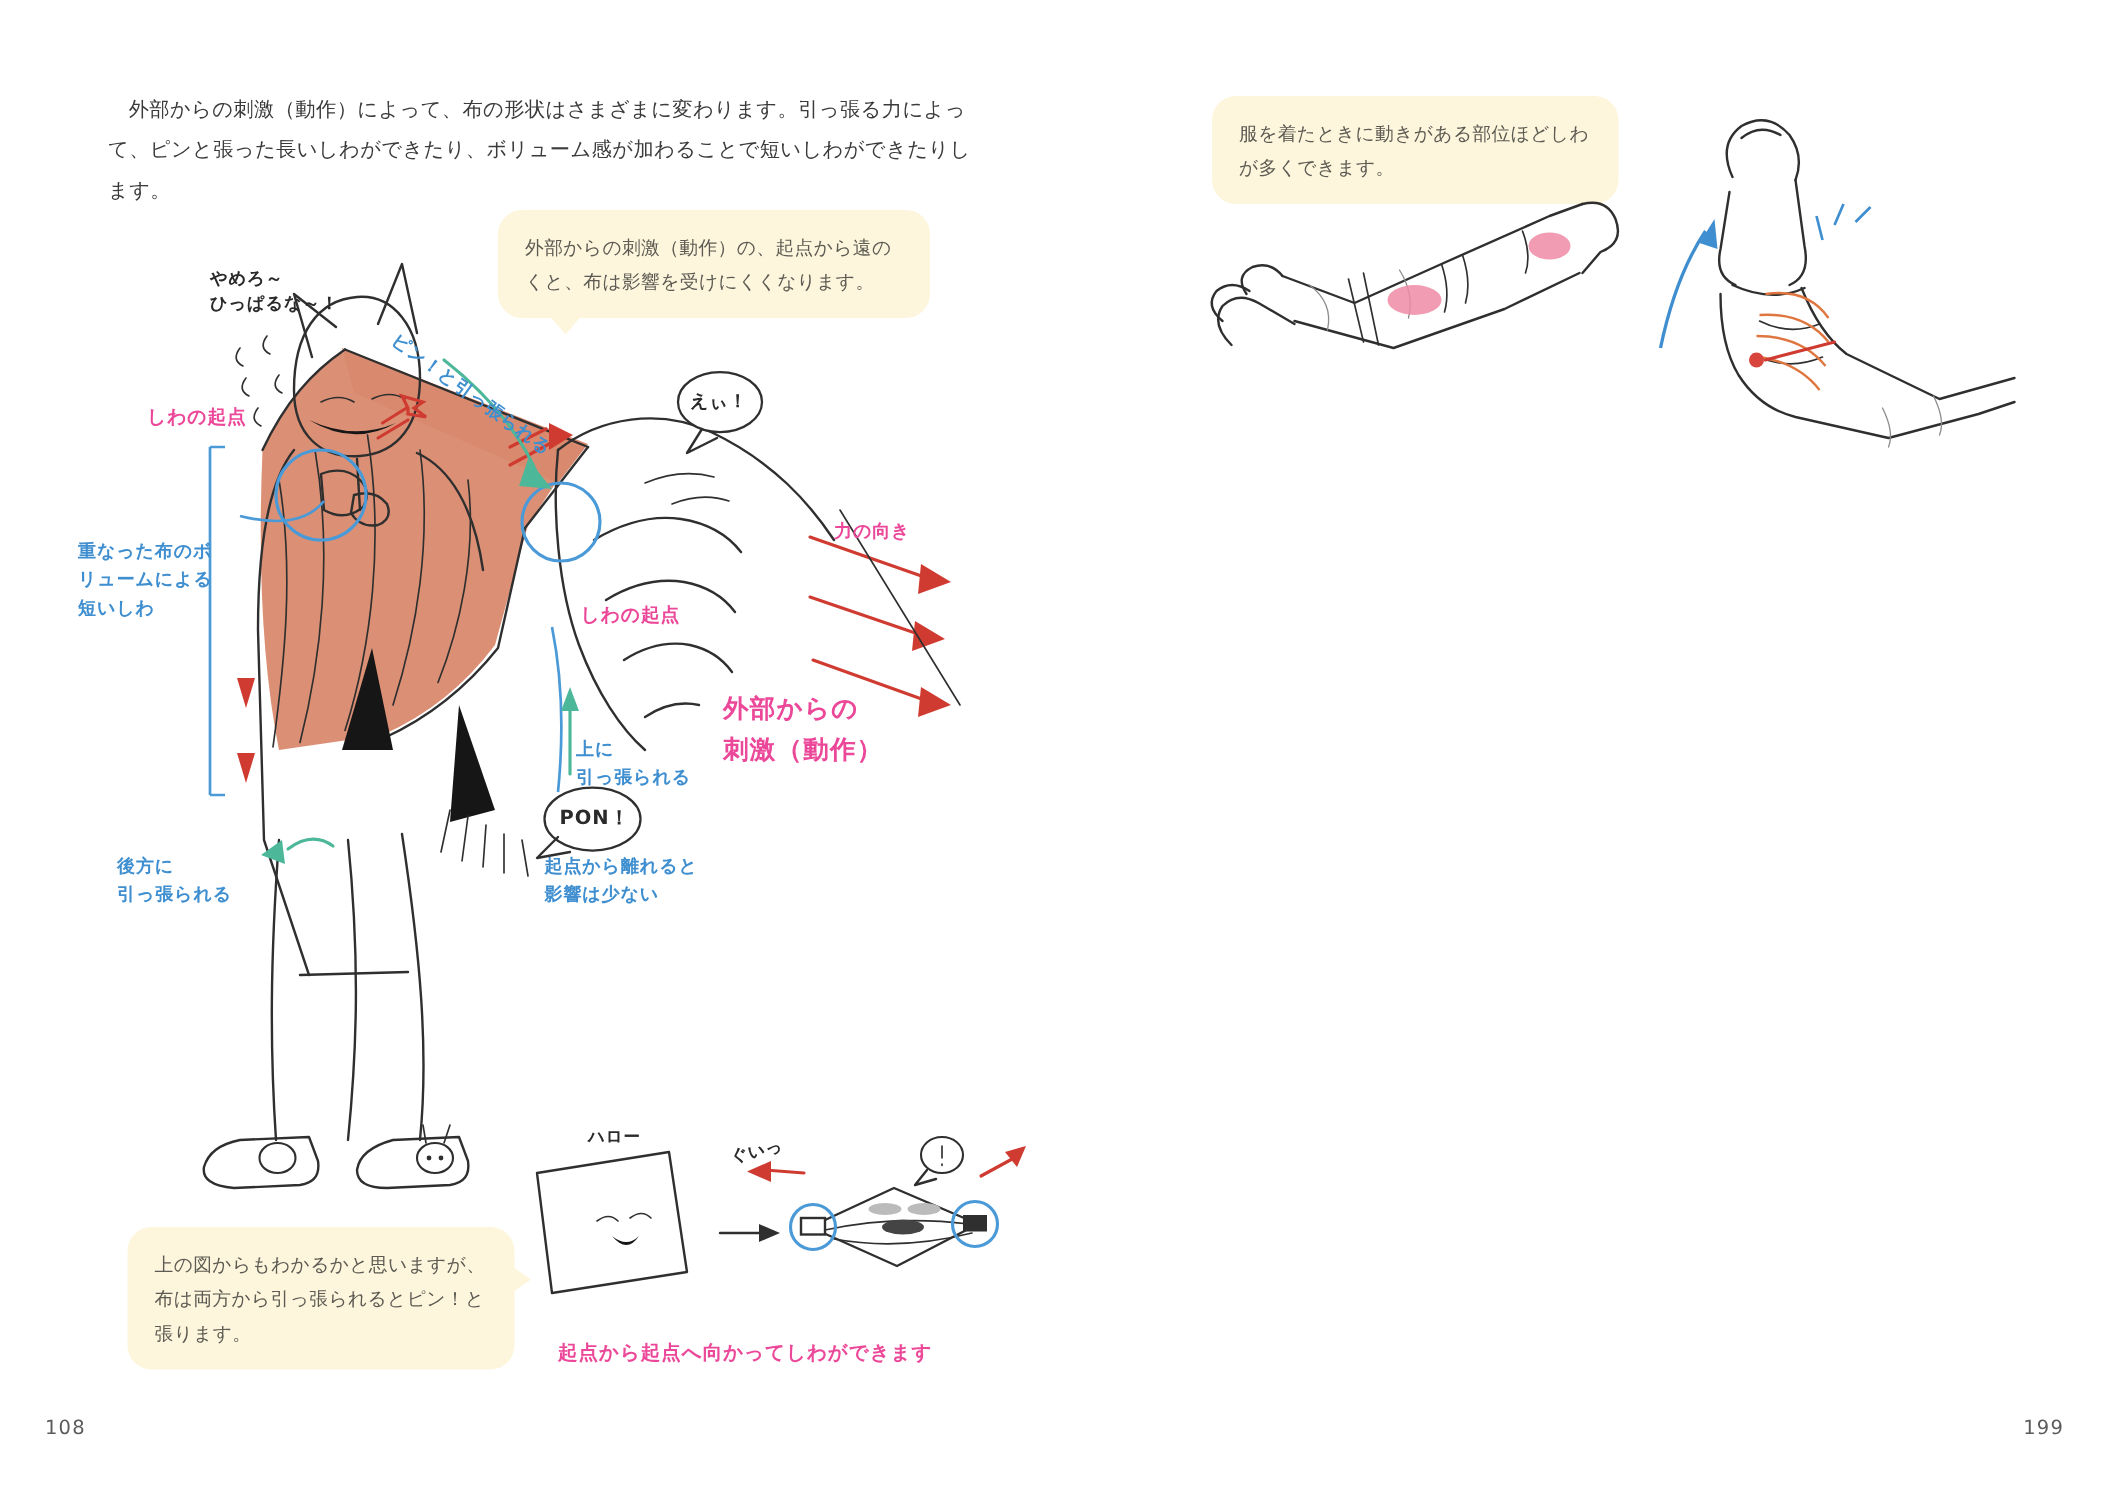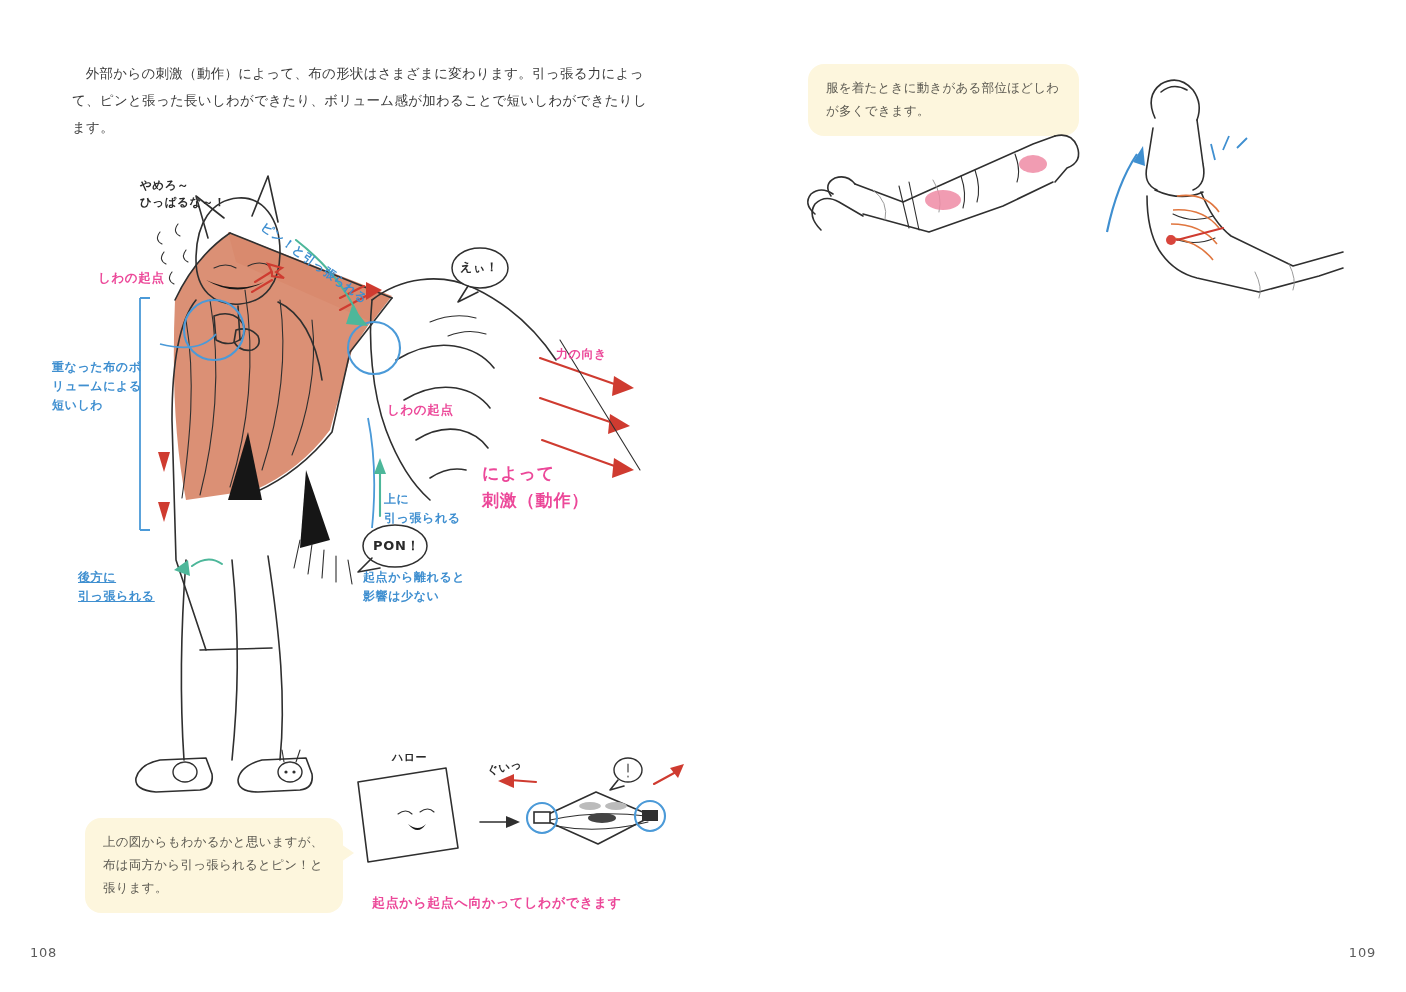--- a/index.html
+++ b/index.html
@@ -7,21 +7,21 @@
        font-family:"DejaVu Sans","Liberation Sans",sans-serif;color:#333;}
   .page{position:absolute;top:0;height:992px;background:#fff;}
   .page-left{left:0;width:703px;}
   .page-right{left:703px;width:703px;}
 
   
   .body-text{position:absolute;font-size:13.5px;line-height:2.0;color:#3b3b3b;
              letter-spacing:0.02em;}
   .bubble{position:absolute;background:#fdf6dd;border-radius:16px;
           padding:13px 18px;font-size:12.5px;line-height:1.85;color:#5c5a52;
-          letter-spacing:0.02em;font-family:Liberation Serif, serif;}
+          letter-spacing:0.02em;}
   .bubble.tail-b:after{content:"";position:absolute;bottom:-11px;left:34px;
           width:0;height:0;border-left:11px solid transparent;
           border-right:11px solid transparent;border-top:13px solid #fdf6dd;}
   .bubble.tail-r:after{content:"";position:absolute;top:26px;right:-11px;
           width:0;height:0;border-top:9px solid transparent;
           border-bottom:9px solid transparent;border-left:13px solid #fdf6dd;}
   .hand-red{position:absolute;color:#ec4899;font-size:12.5px;line-height:1.55;
             font-weight:700;letter-spacing:0.05em;}
   .hand-blue{position:absolute;color:#3f8fd0;font-size:12px;line-height:1.6;
              font-weight:700;letter-spacing:0.05em;}
@@ -40,20 +40,21 @@
   .cloth-fill{fill:#d98a6e;}
   .blk{fill:#161616;}
 </style>
 </head>
 <body>
 
 <div class="page page-left">
 
   <div class="body-text" style="left:72px;top:60px;width:575px;">　外部からの刺激（動作）によって、布の形状はさまざまに変わります。引っ張る力によって、ピンと張った長いしわができたり、ボリューム感が加わることで短いしわができたりします。</div>
 
+  <div class="bubble tail-b" style="left:332px;top:140px;width:252px;">外部からの刺激（動作）の、起点から遠のくと、布は影響を受けにくくなります。</div>
 
   <svg style="left:0;top:0;" width="703" height="900" viewBox="0 0 703 900">
 
     <path class="cloth-fill" d="M175 300 C190 270 205 250 228 235 L385 300 L352 350 L330 430 Q300 470 255 490 L186 500 Q170 420 175 300 Z" opacity="0.95"></path>
     <path class="cloth-fill" d="M228 232 L392 296 L372 322 L236 262 Z"></path>
     <path class="ln-th" d="M186 320 C196 380 190 440 182 498"></path>
     <path class="ln-th" d="M210 300 C222 370 214 440 200 495"></path>
     <path class="ln-th" d="M245 290 C256 360 248 430 230 487"></path>
     <path class="ln-th" d="M280 300 C288 360 278 420 262 470"></path>
     <path class="ln-th" d="M312 320 C318 370 306 420 292 455"></path>
@@ -148,31 +149,31 @@
 
   <div class="hand-black" style="left:140px;top:177px;white-space:pre-line;">やめろ～
 ひっぱるな～！</div>
 
   <div class="hand-red" style="left:98px;top:268px;">しわの起点</div>
 
   <div class="hand-blue" style="left:52px;top:358px;width:92px;">重なった布のボリュームによる短いしわ</div>
 
   <div class="hand-blue" style="left:268px;top:218px;transform:rotate(36deg);transform-origin:left top;white-space:nowrap;">ピン！と引っ張られる</div>
 
-  <div class="hand-blue" style="left:78px;top:568px;white-space:pre-line;text-decoration:underline;">後方に
+  <div class="hand-blue" style="left:78px;top:568px;white-space:pre-line;">後方に
 引っ張られる</div>
 
   <div class="hand-red" style="left:387px;top:400px;">しわの起点</div>
 
   <div class="hand-blue" style="left:384px;top:490px;white-space:pre-line;">上に
 引っ張られる</div>
 
   <div class="hand-red" style="left:556px;top:345px;font-size:12px;text-align:right;">力の向き</div>
 
-  <div class="hand-red" style="left:482px;top:460px;font-size:17px;line-height:1.6;white-space:pre-line;">によって
+  <div class="hand-red" style="left:482px;top:460px;font-size:17px;line-height:1.6;white-space:pre-line;">外部からの
 刺激（動作）</div>
 
   <div class="hand-blue" style="left:363px;top:568px;white-space:pre-line;">起点から離れると
 影響は少ない</div>
 
   <div class="hand-black" style="left:460px;top:258px;font-size:12px;">えぃ！</div>
 
   <div class="hand-black" style="left:373px;top:536px;font-size:13px;">PON！</div>
 
   <div class="bubble tail-r" style="left:85px;top:818px;width:222px;">上の図からもわかるかと思いますが、布は両方から引っ張られるとピン！と張ります。</div>
@@ -251,14 +252,14 @@
     <path d="M470 238 q26 4 40 22" fill="none" stroke="#e0763f" stroke-width="1.6"></path>
     <circle cx="468" cy="240" r="5" fill="#d8453c"></circle>
     <path class="arr-red" d="M474 240 L520 228"></path>
 
     <path d="M404 232 q10 -48 30 -78" fill="none" stroke="#3f8fd0" stroke-width="2.2"></path>
     <polygon fill="#3f8fd0" points="430,162 440,146 442,166"></polygon>
 
     <path d="M520 150 l6 -14 M534 148 l10 -10 M512 160 l-4 -16" stroke="#3f8fd0" stroke-width="1.8" fill="none"></path>
   </svg>
 
-  <div class="pagenum" style="right:30px;">109</div>
+  <div class="pagenum" style="right:30px;">199</div>
 </div>
 
 </body></html>

